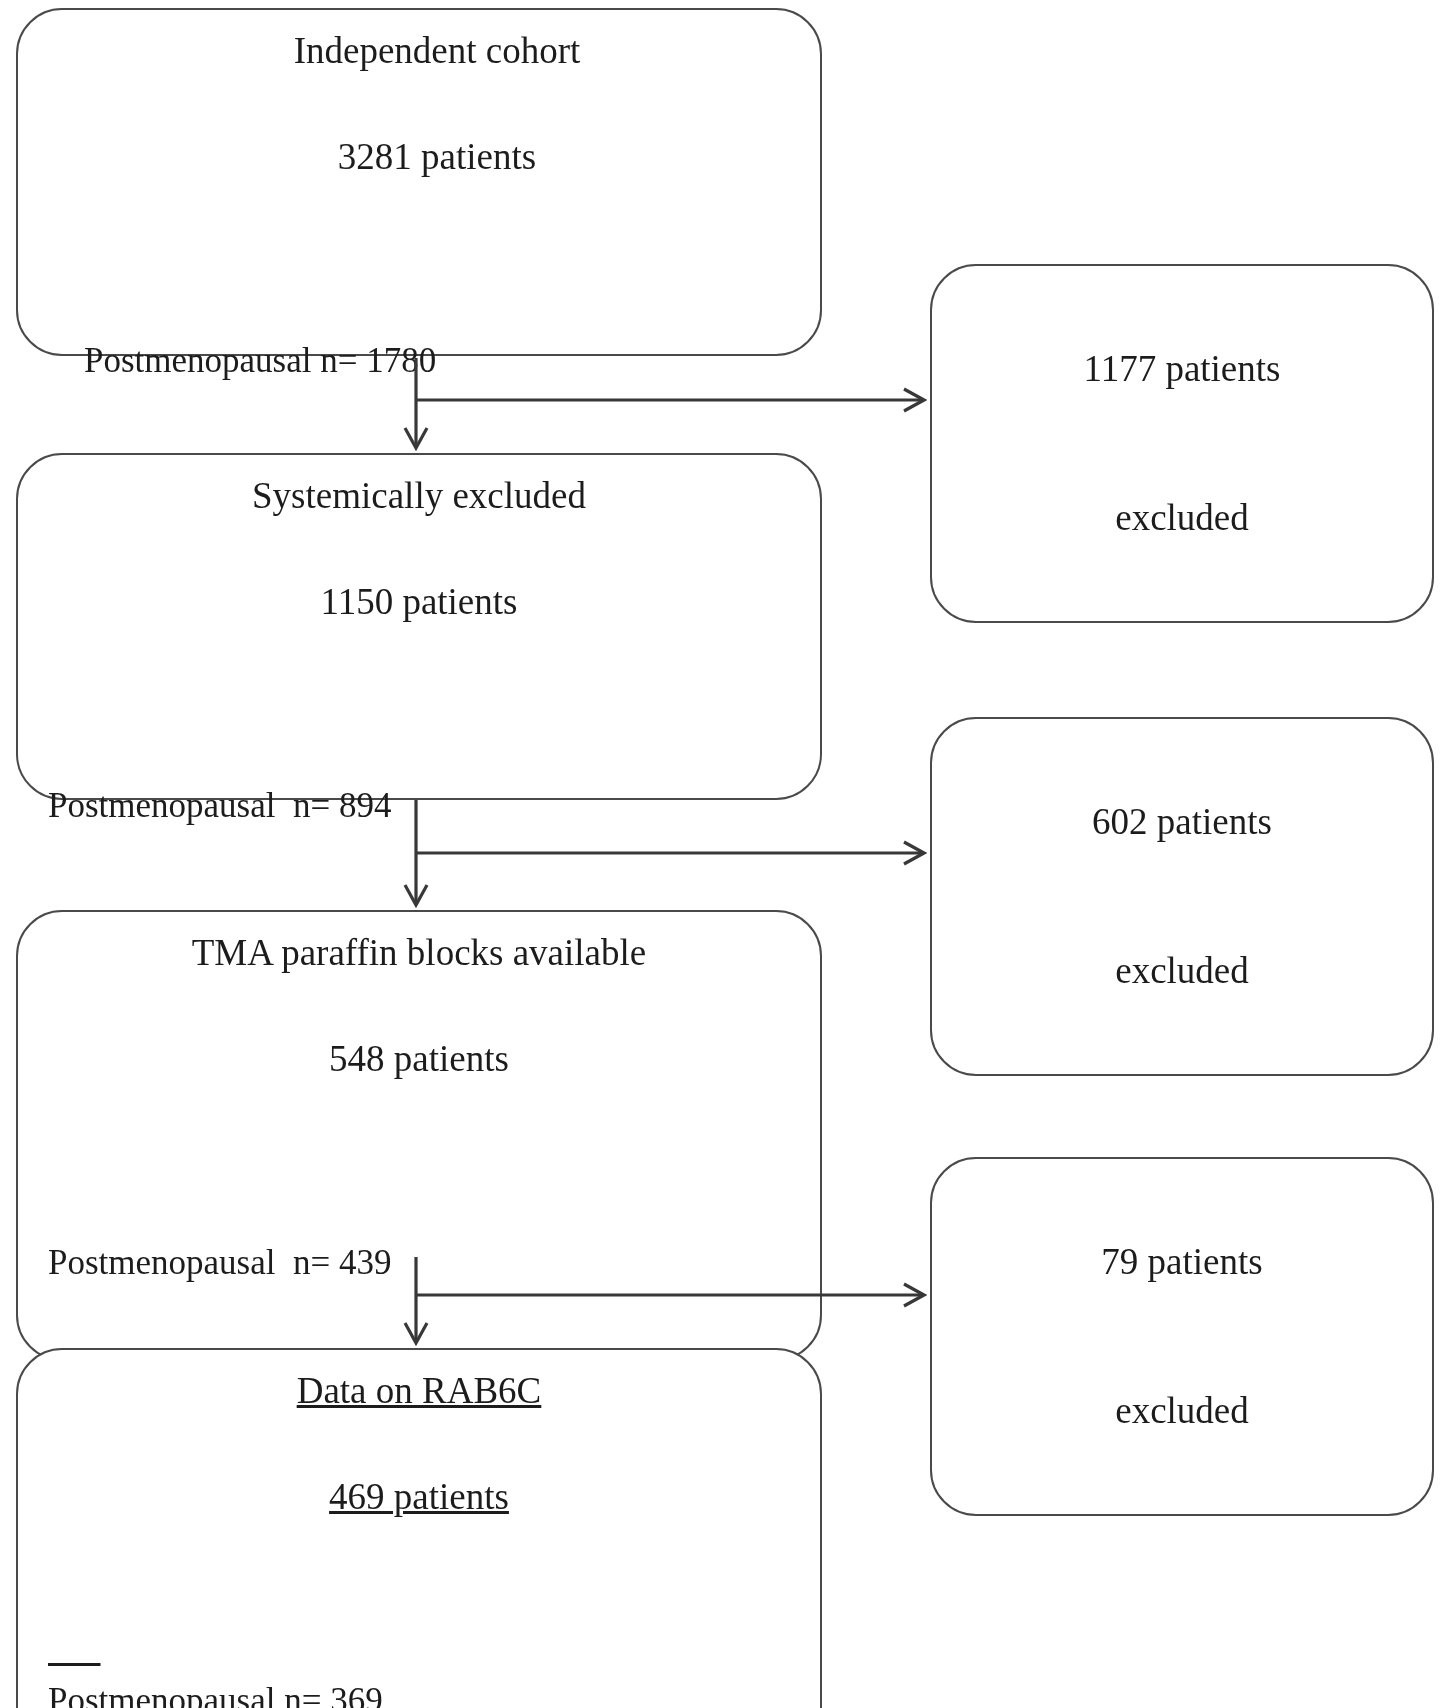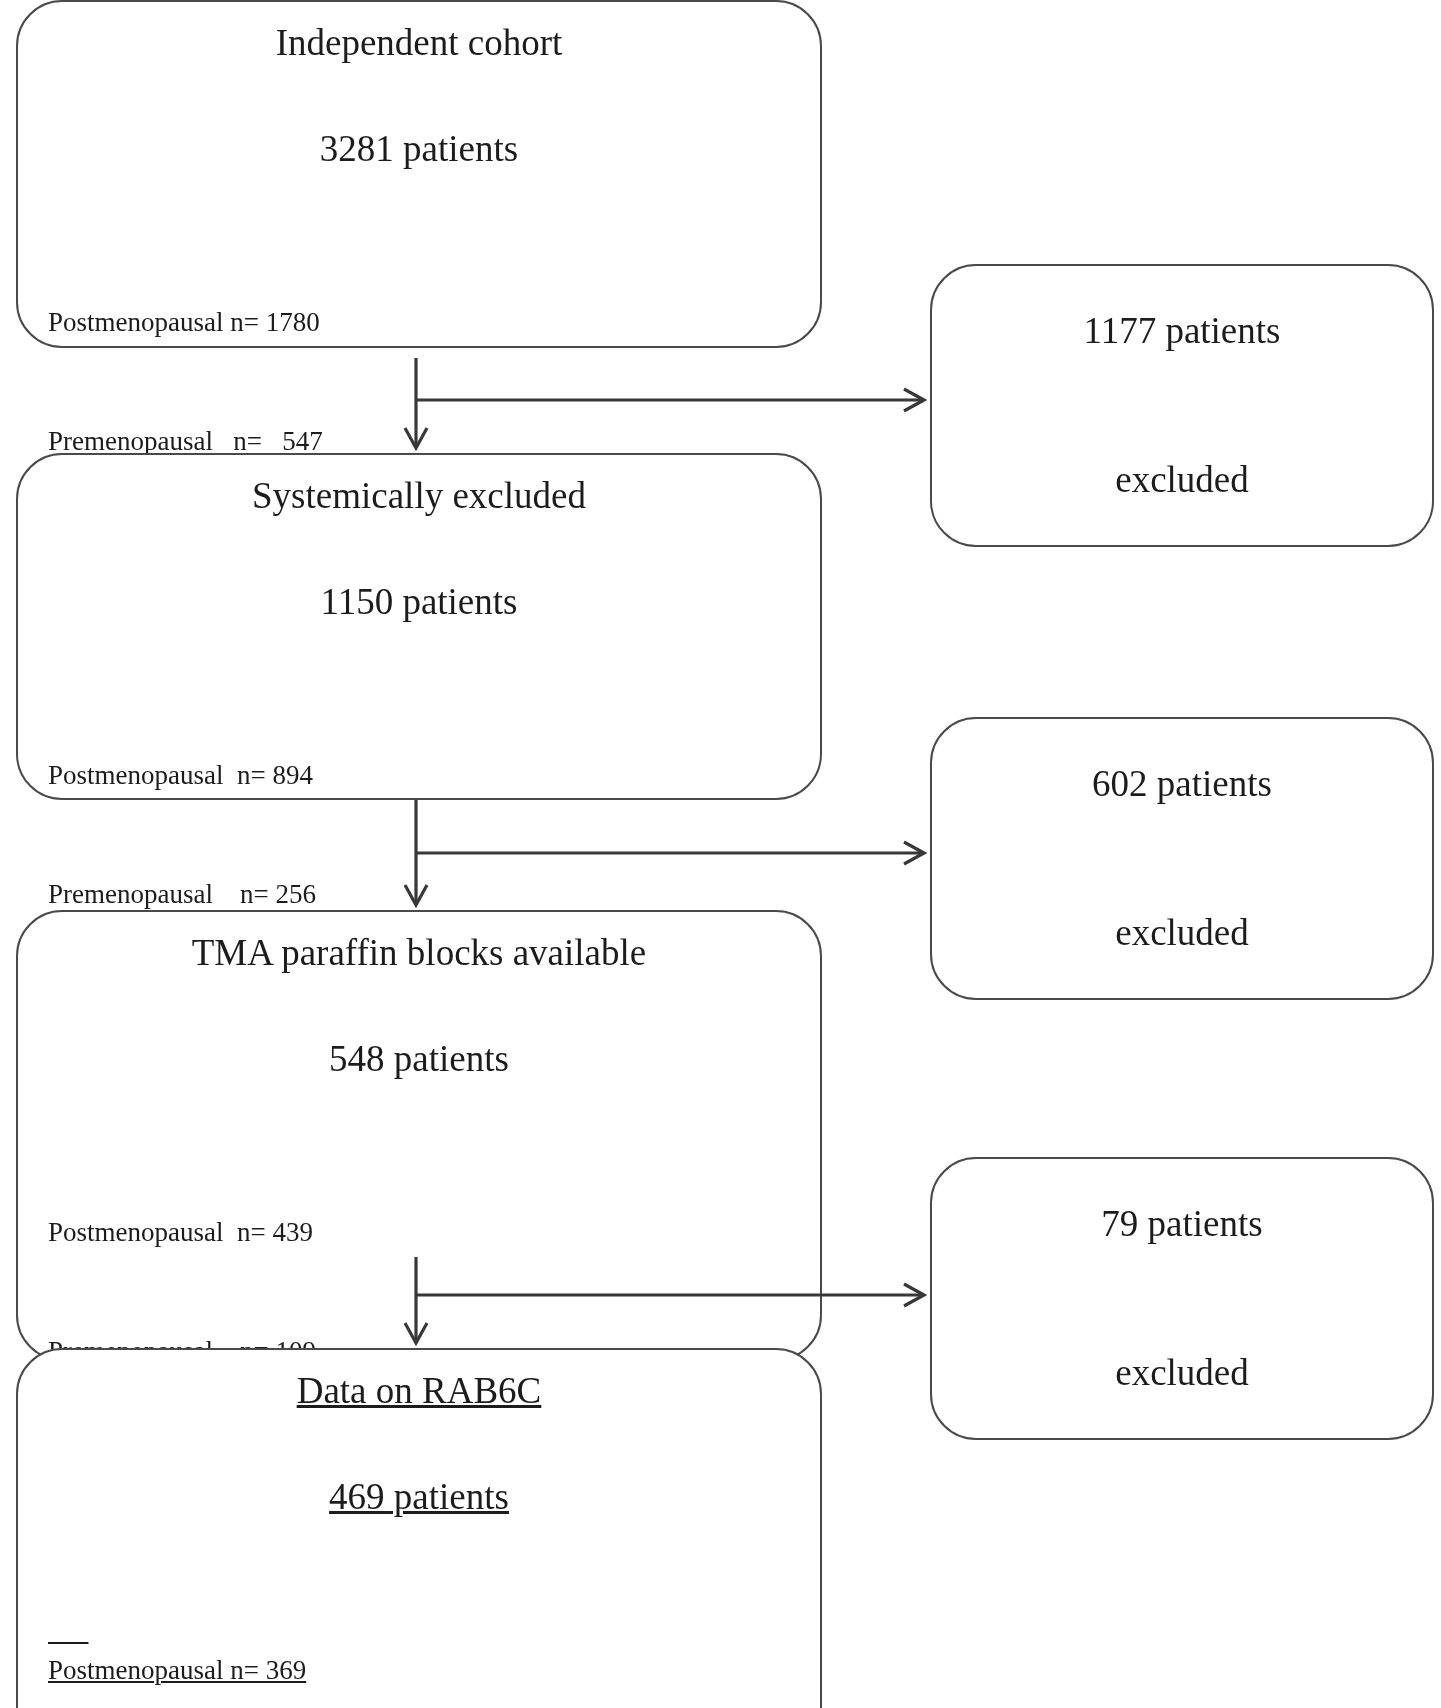--- a/index.html
+++ b/index.html
@@ -17,21 +17,21 @@
     overflow: hidden;
   }
   .flow-box {
     position: absolute;
     box-sizing: border-box;
     background: #ffffff;
     border: 2px solid #4a4a4a;
     border-radius: 46px;
   }
   .step-box { left: 16px; width: 806px; height: 348px; }
-  .step1 { top: 0; }
+  .step1 { top: 8px; padding-left: 36px; }
   .step2 { top: 453px; height: 347px; }
   .step3 { top: 910px; height: 451px; }
   .step4 { top: 1348px; height: 424px; text-decoration: underline; }
 
   .box-title {
     margin-top: 18px;
     text-align: center;
     font-size: 37px;
     line-height: 1.25;
     white-space: pre;
@@ -39,28 +39,28 @@
   .box-count {
     margin-top: 60px;
     text-align: center;
     font-size: 37px;
     line-height: 1.25;
     white-space: pre;
   }
   .box-stats {
     margin-top: 52px;
     padding-left: 30px;
-    font-size: 27px;
+    font-size: 35px;
     line-height: 1.46;
     white-space: pre;
   }
   .excl-box {
     left: 930px;
     width: 504px;
-    height: 283px;
+    height: 359px;
     display: flex;
     align-items: center;
     justify-content: center;
     text-align: center;
   }
   .excl1 { top: 264px; }
   .excl2 { top: 717px; }
   .excl3 { top: 1157px; }
   .excl-text {
     font-size: 37px;

